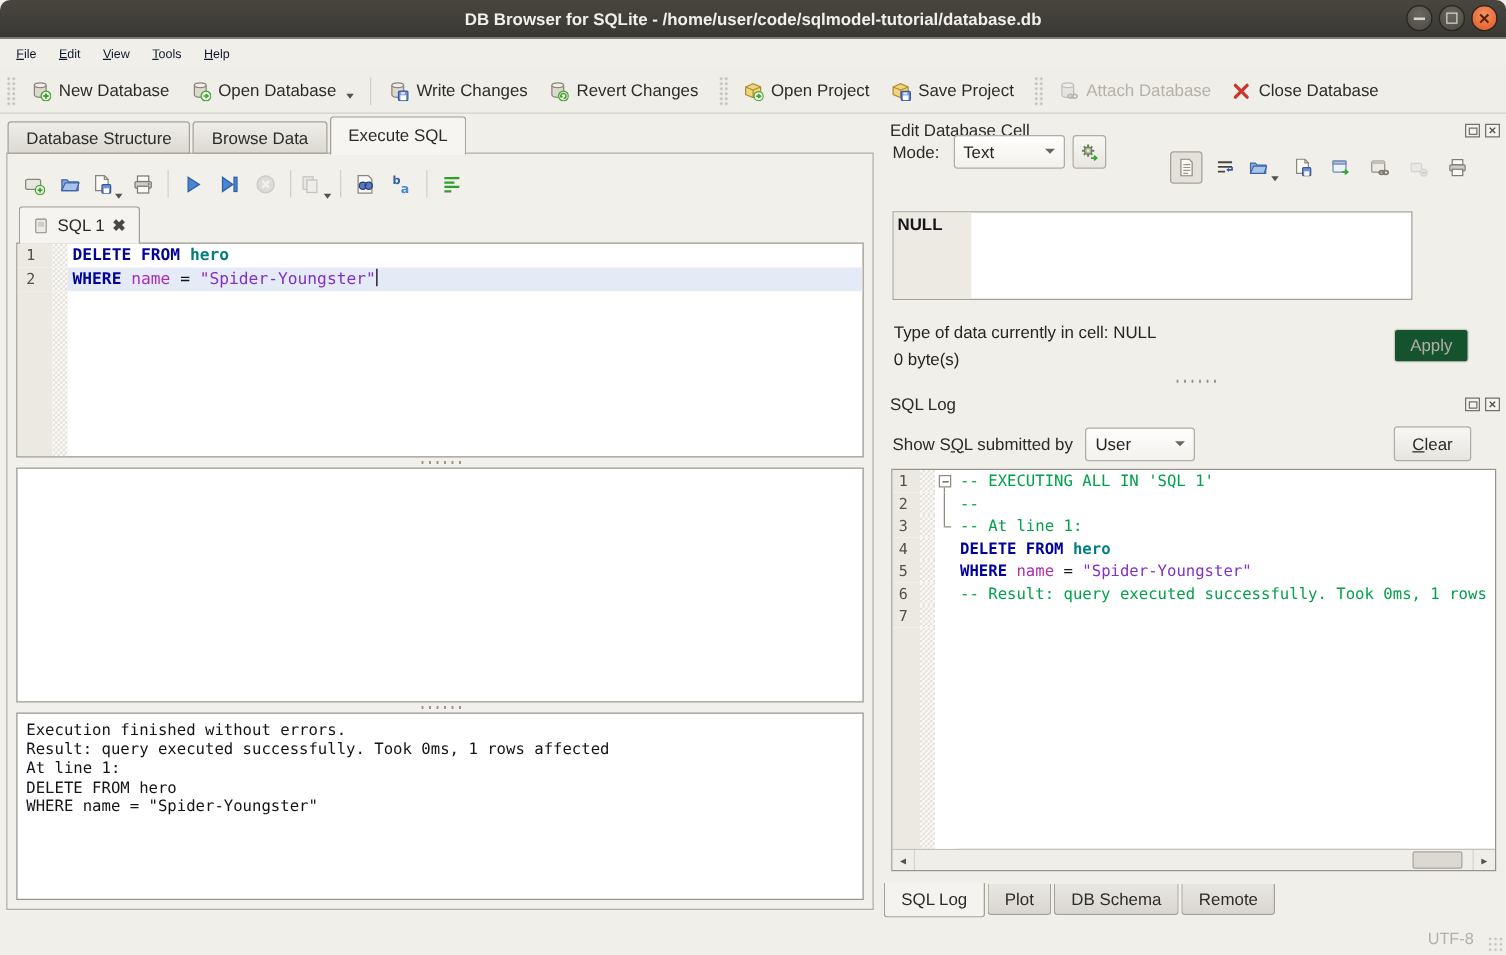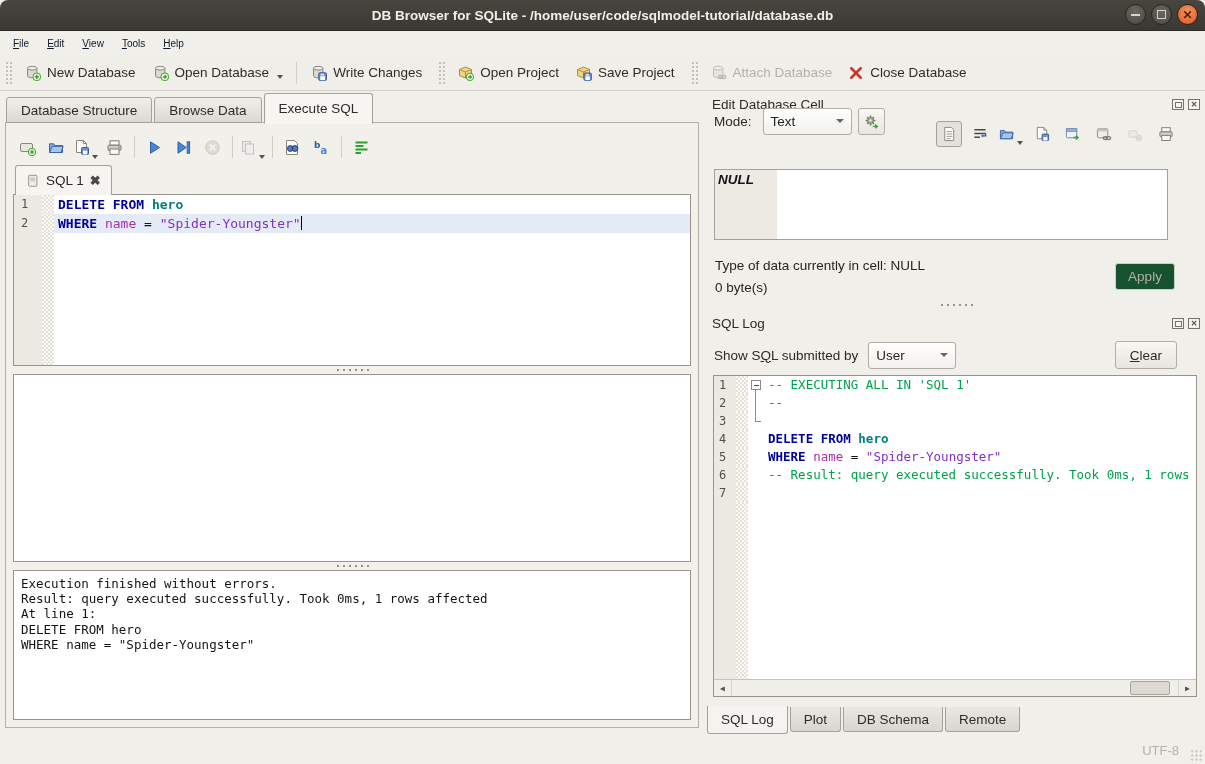--- a/index.html
+++ b/index.html
@@ -89,21 +89,21 @@
   .combo{display:flex;align-items:center;height:27px;border:1px solid #B1ADA5;border-radius:3px;
          background:linear-gradient(#FEFEFD,#F3F1ED);padding:0 7px;box-sizing:border-box;font-size:13.5px;color:#26251F;}
   .combo .carr{margin-left:auto;width:0;height:0;border-left:4px solid transparent;border-right:4px solid transparent;
                border-top:4.5px solid #6B675F;}
   .sq-btn{width:27px;height:27px;border:1px solid #B1ADA5;border-radius:3px;background:linear-gradient(#F8F7F4,#E9E6E0);
           display:flex;align-items:center;justify-content:center;box-sizing:border-box;}
   .cell-icons{position:absolute;left:230px;top:29px;height:30px;display:flex;gap:5px;align-items:center;}
   .cell-icons .ci{width:26px;height:26px;display:flex;align-items:center;justify-content:center;border-radius:3px;}
   .cell-icons .ci.active{border:1px solid #A5A19A;background:#E4E1DB;box-sizing:border-box;}
   .cell-icons .ci.disabled svg{opacity:.55;filter:grayscale(.8);}
-  .cellbox{position:absolute;left:8px;top:79px;width:454px;height:71px;border:1px solid #A5A19A;background:#fff;box-sizing:border-box;font-style:italic;}
+  .cellbox{position:absolute;left:8px;top:79px;width:416px;height:71px;border:1px solid #A5A19A;background:#fff;box-sizing:border-box;}
   .cellgutter{position:absolute;left:0;top:0;bottom:0;width:62px;background:#EDEAE4;}
   .cellnull{position:absolute;left:3px;top:2px;font-size:13.5px;font-weight:bold;color:#15151A;}
   .typeline{position:absolute;left:9px;top:168px;font-size:13.5px;color:#26251F;}
   .sizeline{position:absolute;left:9px;top:190px;font-size:13.5px;color:#26251F;}
   .btn{height:27px;border:1px solid #B1ADA5;border-radius:3px;background:linear-gradient(#F8F7F4,#E8E5DF);
        font-size:13.5px;color:#2B2A26;font-family:inherit;display:flex;align-items:center;justify-content:center;box-sizing:border-box;}
   .btn.disabled{background:#14532d;border-color:#D0CDC6;color:#B3AFA7;}
   .applybtn{position:absolute;right:30px;top:173px;width:60px;}
   .vsplit{position:absolute;left:0;right:0;top:211px;height:8px;display:flex;align-items:center;justify-content:center;}
   .filter-row{position:absolute;left:8px;top:250px;height:30px;display:flex;align-items:center;font-size:13.5px;}
@@ -196,20 +196,32 @@
           <path d="M3.5 4.2v7.6c0 1.2 2 2 4.7 2s4.7-.8 4.7-2V4.2" fill="#DCD9D1" stroke="#8A867C"></path>
           <ellipse cx="8.2" cy="4.2" rx="4.7" ry="1.9" fill="#F1EEE7" stroke="#8A867C"></ellipse>
           <rect x="8.8" y="8.8" width="7.6" height="7.6" rx="1" fill="#7293D6" stroke="#39569E"></rect>
           <rect x="10.3" y="12.2" width="4.6" height="4" fill="#FFF"></rect>
           <rect x="10.6" y="9.7" width="3.4" height="1.8" fill="#DCE6F8"></rect>
         </svg>
       </span>
     <span>Write Changes</span>
   </button>
 
+  <button class="tb-btn">
+    <span class="icon">
+        <svg viewBox="0 0 17 17" width="17" height="17">
+          <path d="M3.5 4.2v7.6c0 1.2 2 2 4.7 2s4.7-.8 4.7-2V4.2" fill="#DCD9D1" stroke="#8A867C"></path>
+          <ellipse cx="8.2" cy="4.2" rx="4.7" ry="1.9" fill="#F1EEE7" stroke="#8A867C"></ellipse>
+          <circle cx="12.8" cy="12.8" r="3.9" fill="#E8F5E2" stroke="#43A02F"></circle>
+          <path d="M10.9 13.9a2.1 2.1 0 1 1 2 1" fill="none" stroke="#43A02F" stroke-width="1.2"></path>
+          <path d="M10.4 12.2l.5 1.9 1.7-.8z" fill="#43A02F"></path>
+        </svg>
+      </span>
+    <span>Revert Changes</span>
+  </button>
 
   <span class="tb-handle" style="margin-left:8px;"></span>
 
   <button class="tb-btn">
     <span class="icon">
         <svg viewBox="0 0 17 17" width="17" height="17">
           <path d="M2.5 5.6L8.5 3l6 2.6v5.8L8.5 14l-6-2.4z" fill="#EFD67E" stroke="#B08E35"></path>
           <path d="M2.5 5.6l6 2.4 6-2.4M8.5 8v6" stroke="#B08E35" fill="none"></path>
           <circle cx="12.9" cy="12.9" r="3.7" fill="#E8F5E2" stroke="#43A02F"></circle>
           <path d="M11 12.9h2.4m-.8-1.5l1.8 1.5-1.8 1.5" stroke="#43A02F" stroke-width="1.3" fill="none"></path>
@@ -540,20 +552,21 @@
             </span>
             <span class="ct"><span class="tk-cmt">--</span></span>
           </div>
           <div class="cl">
             <span class="ln">3</span>
             <span class="hatch"></span>
             <span class="fold end">
               <span class="vline"></span>
               <span class="hline"></span>
             </span>
+            <span class="ct"><span class="tk-cmt">-- At line 1:</span></span>
           </div>
           <div class="cl">
             <span class="ln">4</span>
             <span class="hatch"></span>
             <span class="fold "></span>
             <span class="ct"><span class="tk-kw">DELETE</span><span class="tk-pl"> </span><span class="tk-kw">FROM</span><span class="tk-pl"> </span><span class="tk-tbl">hero</span></span>
           </div>
           <div class="cl">
             <span class="ln">5</span>
             <span class="hatch"></span>

